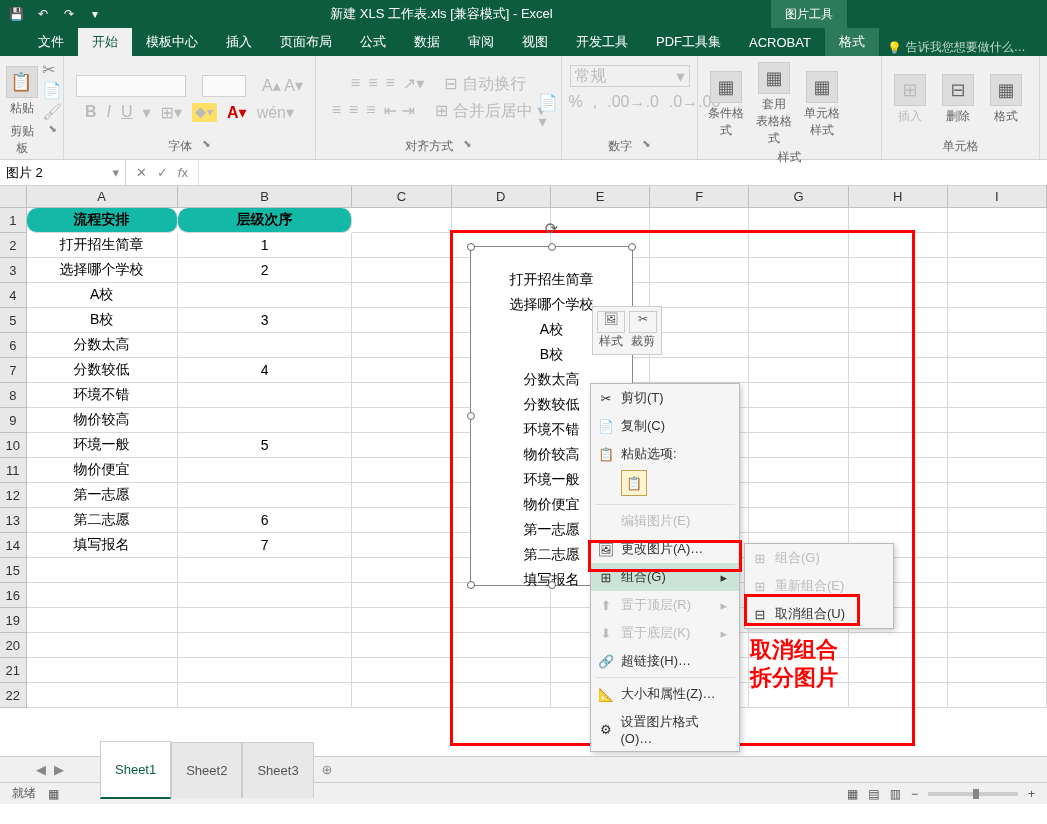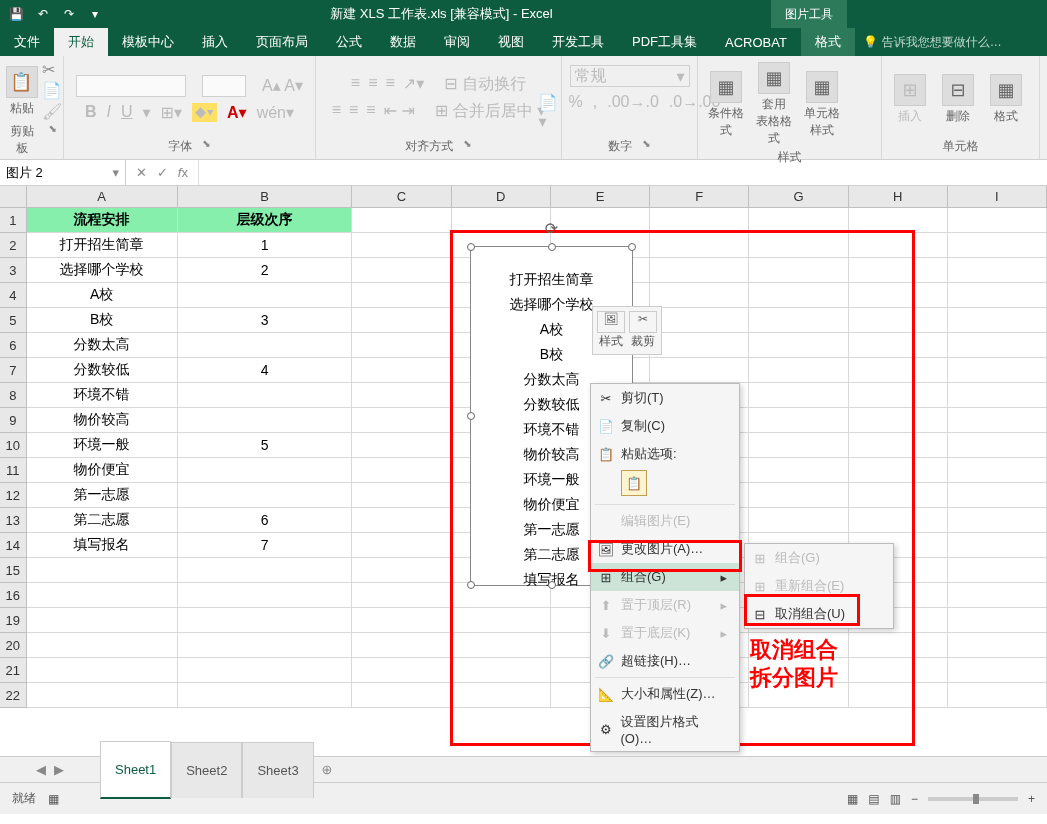--- a/index.html
+++ b/index.html
@@ -6,21 +6,21 @@
 body { background: #fff; overflow: hidden; width: 1047px; height: 824px; position: relative; }
 
 
 .titlebar { height: 28px; background: #0d5c3f; display: flex; align-items: center; color: #fff; font-size: 12px; }
 .qat { display: flex; gap: 8px; padding: 0 8px; }
 .qat-btn { width: 18px; height: 18px; display: flex; align-items: center; justify-content: center; cursor: pointer; }
 .title-center { flex: 1; text-align: center; font-size: 13px; }
 .context-tab { background: #2d7a5a; padding: 6px 14px; font-size: 12px; height: 28px; display: flex; align-items: center; }
 
 
-.tabs { height: 28px; background: #0d5c3f; display: flex; color: #fff; font-size: 13px; }
+.tabs { height: 28px; background: #0d5c3f; display: flex; align-items: flex-end; color: #fff; font-size: 13px; padding-left: 24px; }
 .tab { padding: 6px 14px; cursor: pointer; height: 28px; display: flex; align-items: center; }
 .tab.active { background: #f0f0f0; color: #0d5c3f; font-weight: 500; }
 .tab.file { background: #0d5c3f; }
 .tab.ctx-format { background: #2d7a5a; color: #fff; }
 .tell-me { margin-left: 8px; display: flex; align-items: center; gap: 4px; color: #c0d8cc; font-size: 12px; }
 
 
 .ribbon { height: 104px; background: #f0f0f0; border-bottom: 1px solid #d0d0d0; display: flex; }
 .ribbon-group { border-right: 1px solid #d8d8d8; padding: 4px 6px 2px; display: flex; flex-direction: column; }
 .group-body { flex: 1; display: flex; align-items: center; gap: 4px; color: #888; }
@@ -40,21 +40,21 @@
 
 
 .grid-wrap { position: relative; height: 570px; overflow: hidden; }
 .colhead { display: flex; height: 22px; background: #e8e8e8; border-bottom: 1px solid #c0c0c0; font-size: 13px; }
 .colhead .sel-all { width: 28px; border-right: 1px solid #c0c0c0; }
 .colhead .ch { border-right: 1px solid #c0c0c0; text-align: center; line-height: 22px; color: #333; }
 .rows { position: relative; }
 .row { display: flex; height: 25px; }
 .row .rh { width: 28px; background: #e8e8e8; border-right: 1px solid #c0c0c0; border-bottom: 1px solid #c0c0c0; text-align: center; font-size: 13px; line-height: 25px; color: #333; }
 .row .cell { border-right: 1px solid #d8d8d8; border-bottom: 1px solid #d8d8d8; font-size: 14px; display: flex; align-items: center; justify-content: center; }
-.hdr-cell { background: #86efac; color: #000; font-weight: 600; }
+.hdr-cell { background: #14b8a6; color: #000; font-weight: 600; border-radius: 10px; }
 
 
 .pic-container { position: absolute; border: 1px solid #888; background: #fff; }
 .handle { position: absolute; width: 8px; height: 8px; border: 1px solid #666; background: #fff; border-radius: 50%; }
 .rotate-handle { position: absolute; top: -28px; left: 50%; transform: translateX(-50%); color: #666; font-size: 16px; }
 .pic-text { font-size: 14px; line-height: 25px; text-align: center; color: #000; padding: 20px 30px; }
 
 .mini-toolbar { position: absolute; background: #f5f5f5; border: 1px solid #ccc; padding: 4px; display: flex; gap: 4px; font-size: 12px; }
 .mini-toolbar div { text-align: center; color: #555; }
 
@@ -69,21 +69,21 @@
 
 
 .redbox { position: absolute; border: 3px solid #ff0000; pointer-events: none; }
 .red-annot { position: absolute; color: #ff0000; font-size: 22px; font-weight: bold; line-height: 28px; }
 
 
 .sheet-tabs { height: 26px; border-top: 1px solid #ccc; display: flex; align-items: center; font-size: 13px; background: #f0f0f0; }
 .sheet-nav { width: 100px; display: flex; justify-content: center; gap: 8px; color: #888; }
 .sheet-tab { padding: 20px 14px; border: 1px solid #ccc; border-bottom: none; background: #e8e8e8; color: #555; }
 .sheet-tab.active { background: #fff; color: #0d5c3f; border-bottom: 2px solid #0d5c3f; }
-.statusbar { height: 32px; background: #f0f0f0; border-top: 1px solid #ccc; display: flex; align-items: center; font-size: 12px; padding: 0 12px; color: #555; }
+.statusbar { height: 22px; background: #f0f0f0; border-top: 1px solid #ccc; display: flex; align-items: center; font-size: 12px; padding: 0 12px; color: #555; }
 .statusbar .right { margin-left: auto; display: flex; gap: 10px; align-items: center; }
 
 .ch.A, .cell.A { width: 160px; }
 .ch.B, .cell.B { width: 185px; }
 .ch.C, .cell.C { width: 105px; }
 .ch.D, .cell.D { width: 105px; }
 .ch.E, .cell.E { width: 105px; }
 .ch.F, .cell.F { width: 105px; }
 .ch.G, .cell.G { width: 105px; }
 .ch.H, .cell.H { width: 105px; }

